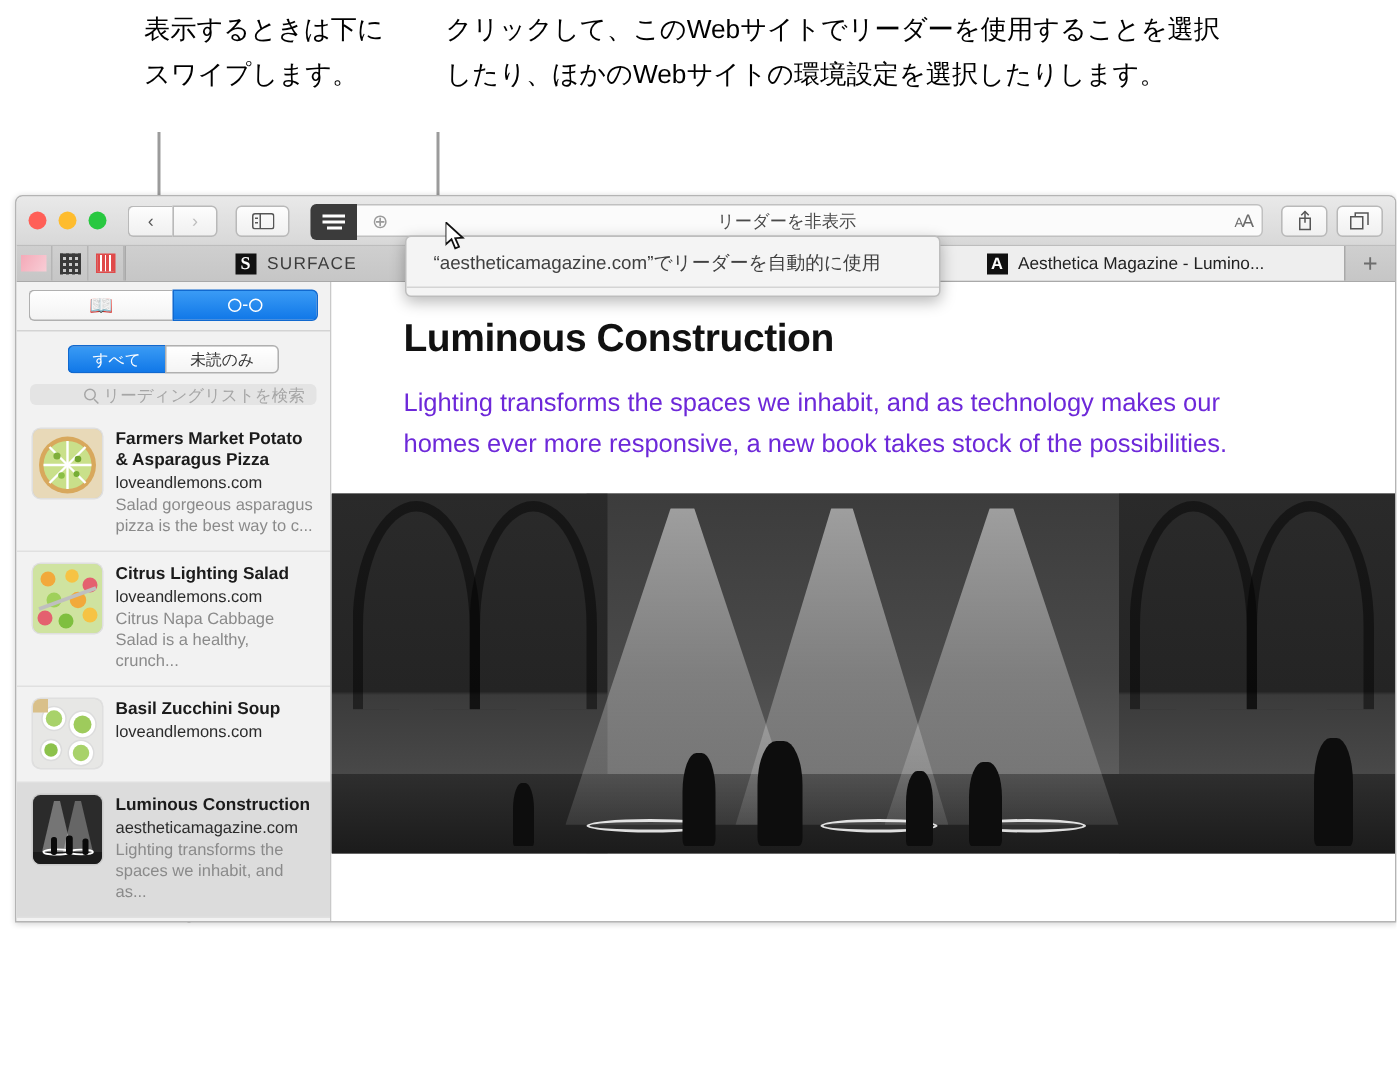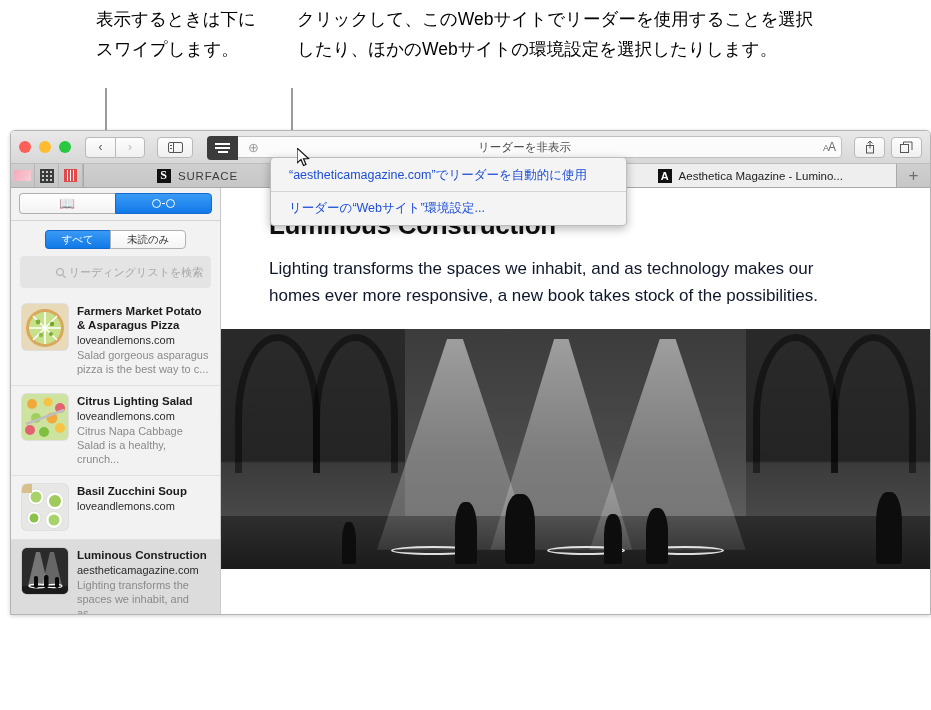--- a/index.html
+++ b/index.html
@@ -143,21 +143,21 @@
     background: #f4f4f4;
     border: 1px solid #bdbdbd;
     border-radius: 4px;
     box-shadow: 0 3px 10px rgba(0,0,0,.28);
     z-index: 30;
     padding: 3px 0;
   }
   .menu-item {
     padding: 5px 12px 5px 18px;
     font-size: 12.5px;
-    color: #1d4ed8;
+    color: #404040;
     line-height: 18px;
     white-space: nowrap;
   }
   .menu-sep { height: 1px; background: #d4d4d4; margin: 2px 0; }
 
   
   #favbar {
     height: 24px;
     background: linear-gradient(#cfcfcf, #c6c6c6);
     border-bottom: 1px solid #a9a9a9;
@@ -259,21 +259,21 @@
     border: 1px solid #b0b0b0;
     background: linear-gradient(#ffffff,#f4f4f4);
     color: #333;
   }
   .seg:first-child { border-radius: 4px 0 0 4px; border-right: none; }
   .seg:last-child  { border-radius: 0 4px 4px 0; }
   .seg.active { background: linear-gradient(#3a9bf5,#1178e8); color: #fff; border-color:#1169cf; }
 
   #search-wrap { padding: 0 9px 8px; }
   #search-field {
-    height: 32px;
+    height: 14px;
     background: #e4e4e4;
     border-radius: 4px;
     display: flex; align-items: center; justify-content: center;
     gap: 5px;
     color: #a6a6a6;
     font-size: 11px;
     padding-left: 28px;
   }
   .mag {
     width: 8px; height: 8px; border: 1.4px solid #a6a6a6; border-radius: 50%;
@@ -315,21 +315,21 @@
     overflow: hidden;
     position: relative;
   }
   #article-inner { padding: 22px 48px 0 48px; }
   #article-title {
     font-size: 26px; font-weight: bold; color: #111;
     letter-spacing: -.3px;
     margin-bottom: 14px;
   }
   #article-deck {
-    font-size: 17px; color: #0f172a; line-height: 27px;
+    font-size: 17px; color: #6d28d9; line-height: 27px;
     max-width: 560px;
   }
   #hero {
     margin-top: 20px;
     height: 240px;
     background: #1a1a1a;
     position: relative;
     overflow: hidden;
   }
 
@@ -621,18 +621,17 @@
         <div class="figure" style="right:4%; width:26px; height:72px;"></div>
       </div>
     </div>
 
   </div>
 </div>
 
 <div id="reader-menu">
   <div class="menu-item">“aestheticamagazine.com”でリーダーを自動的に使用</div>
   <div class="menu-sep"></div>
-  <div class="menu-item">リーダーの“Webサイト”環境設定...</div>
 </div>
 
 <svg id="cursor" width="14" height="20" viewBox="0 0 14 20">
   <polygon points="0,0 0,15 4,11.5 6.5,17.5 9,16.5 6.5,10.8 11.5,10.5" fill="#fff" stroke="#111" stroke-width="1.2"></polygon>
 </svg>
 
 </body></html>

